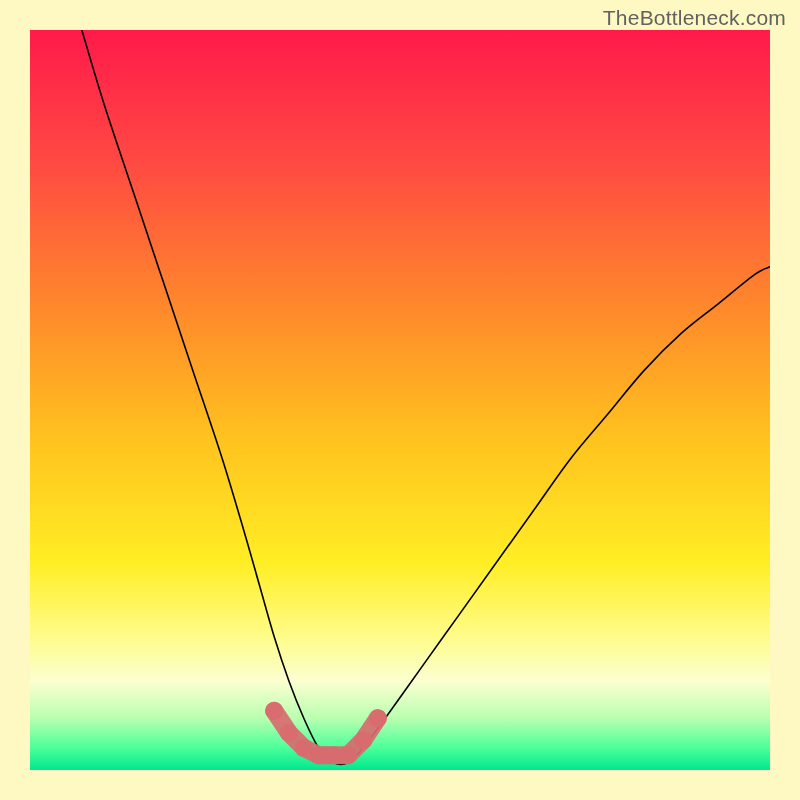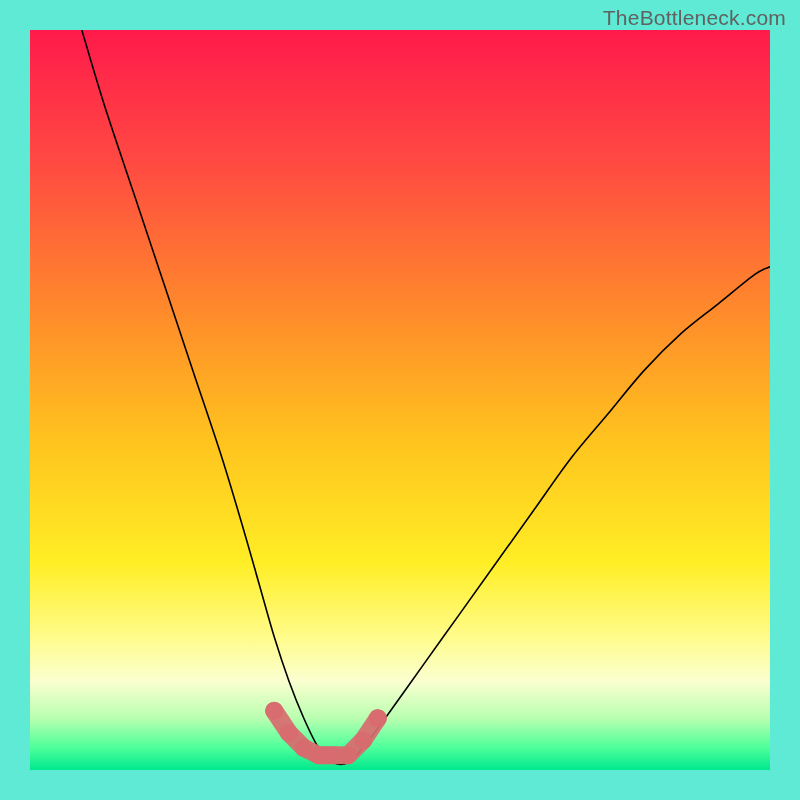--- a/index.html
+++ b/index.html
@@ -9,21 +9,21 @@
     height: 800px;
     background: #000;
     overflow: hidden;
     font-family: Arial, Helvetica, sans-serif;
   }
   .frame {
     position: absolute;
     left: 0; top: 0;
     width: 800px;
     height: 800px;
-    background: #5eead4;
+    background: #fef9c3;
   }
   .plot {
     position: absolute;
     left: 30px;
     top: 30px;
     width: 740px;
     height: 740px;
     overflow: hidden;
   }
   .watermark {

